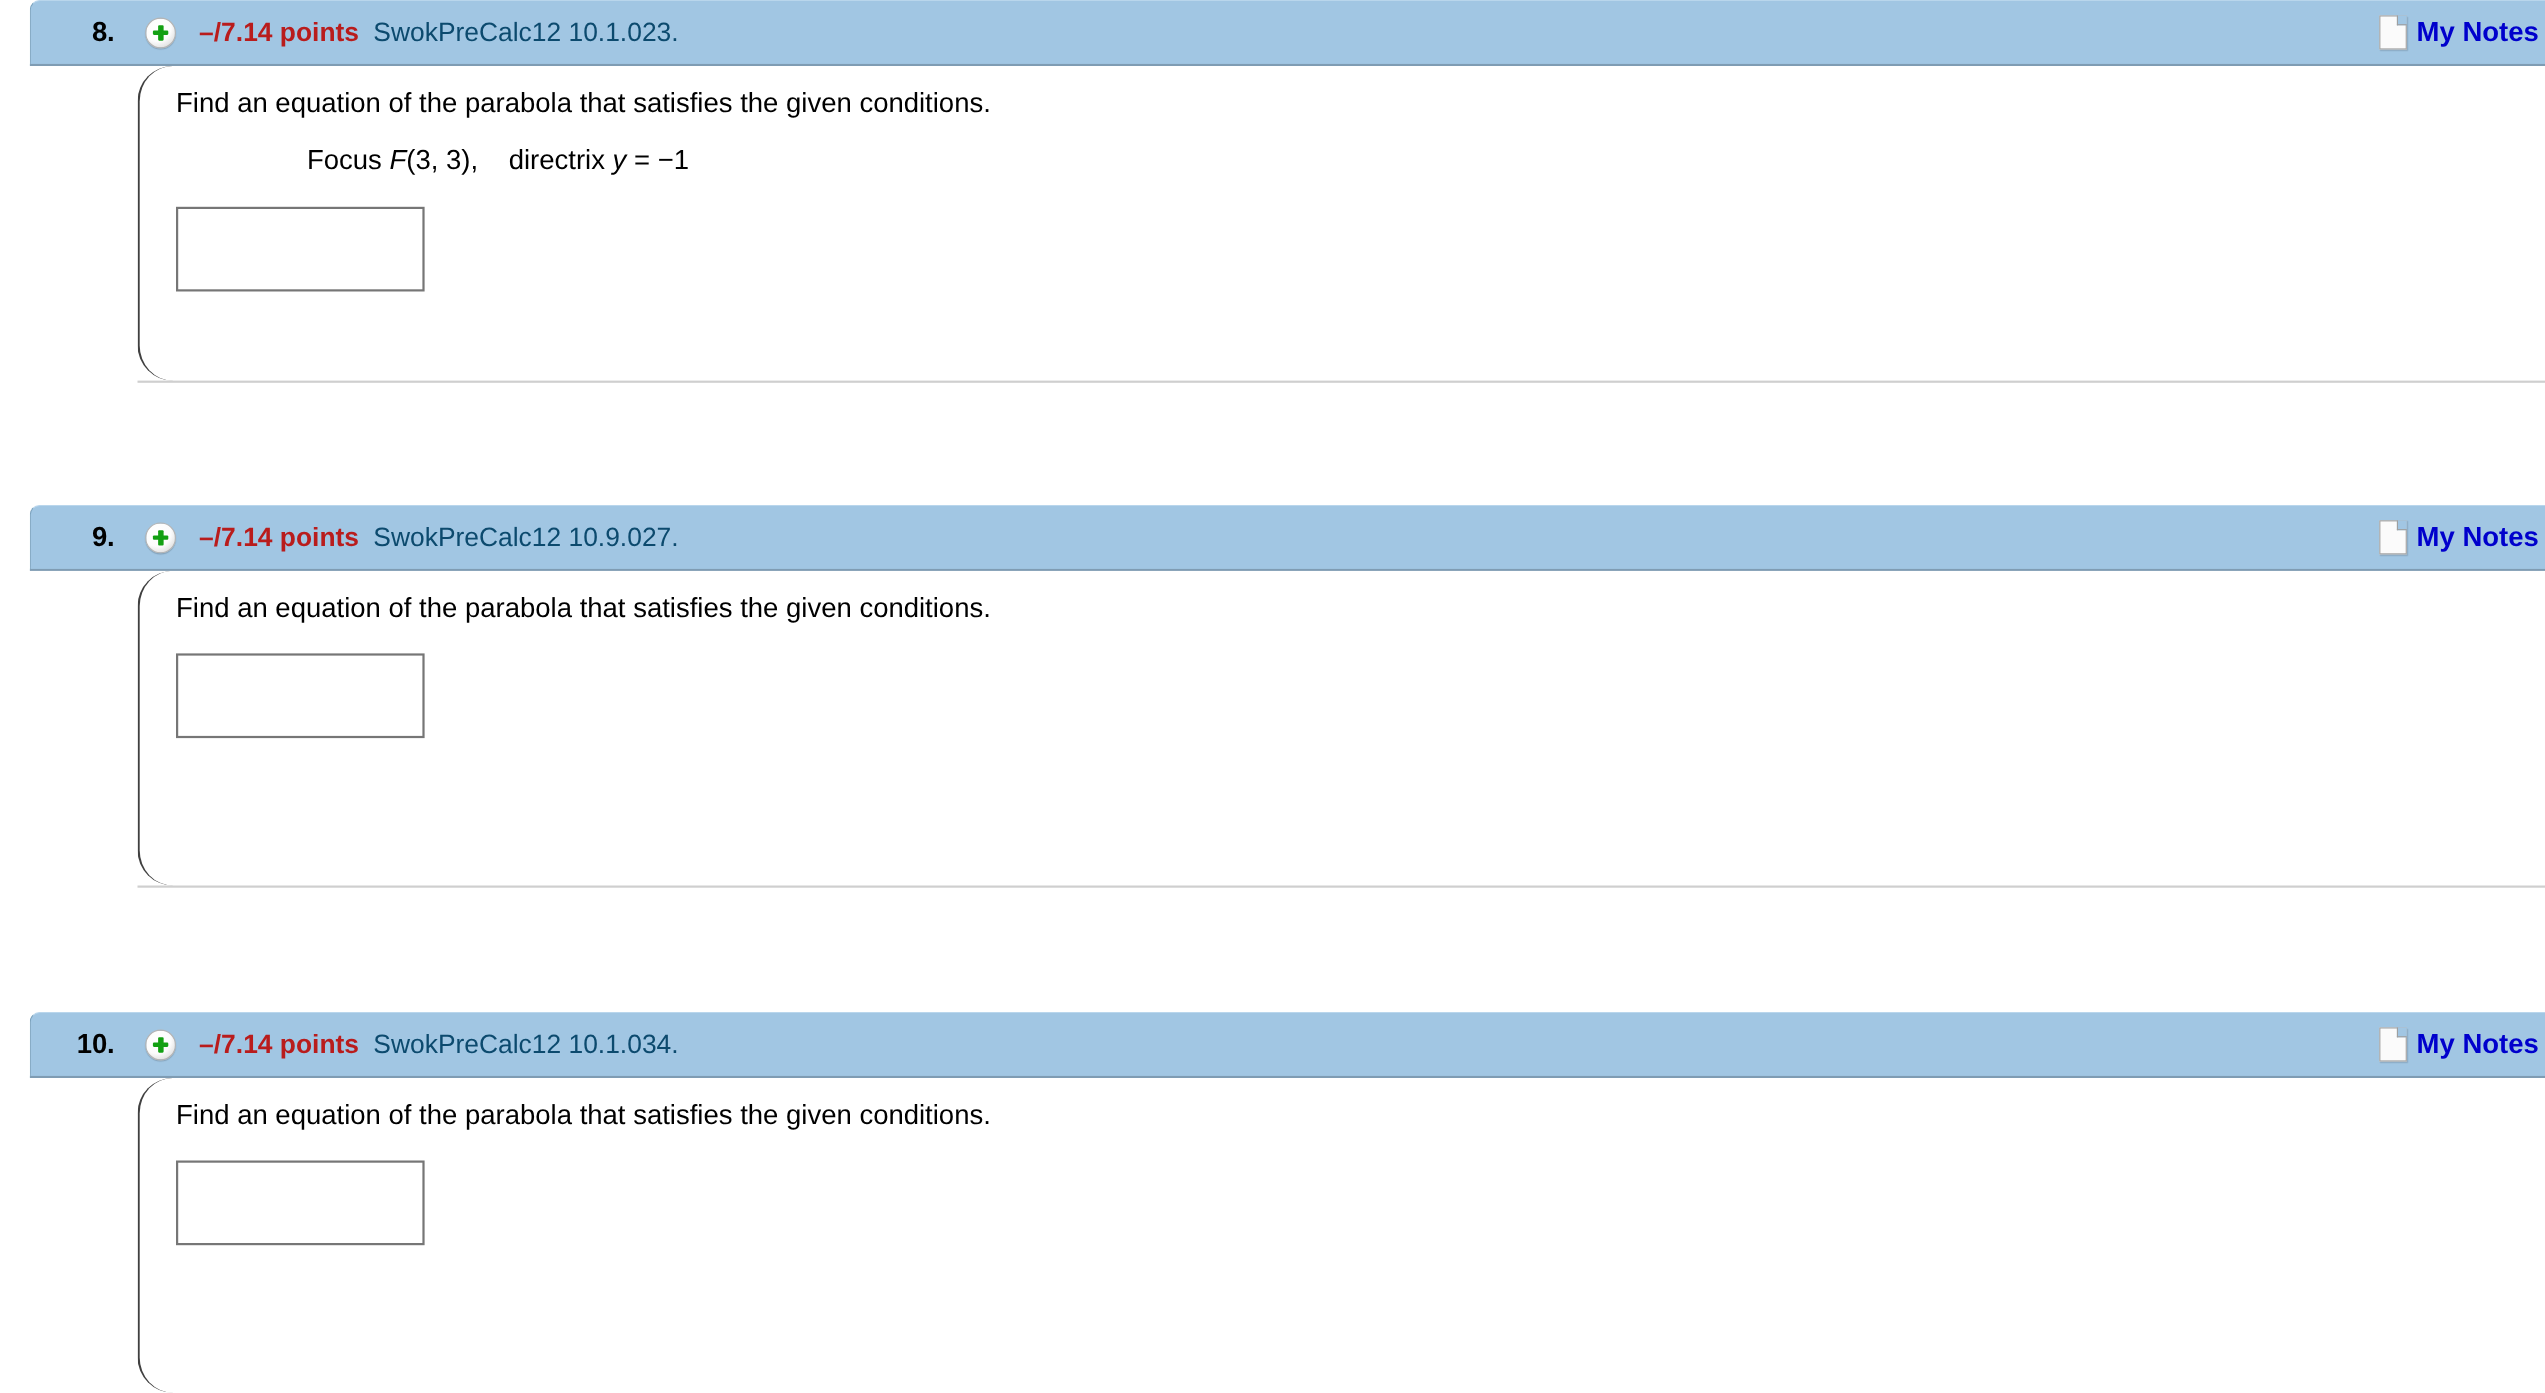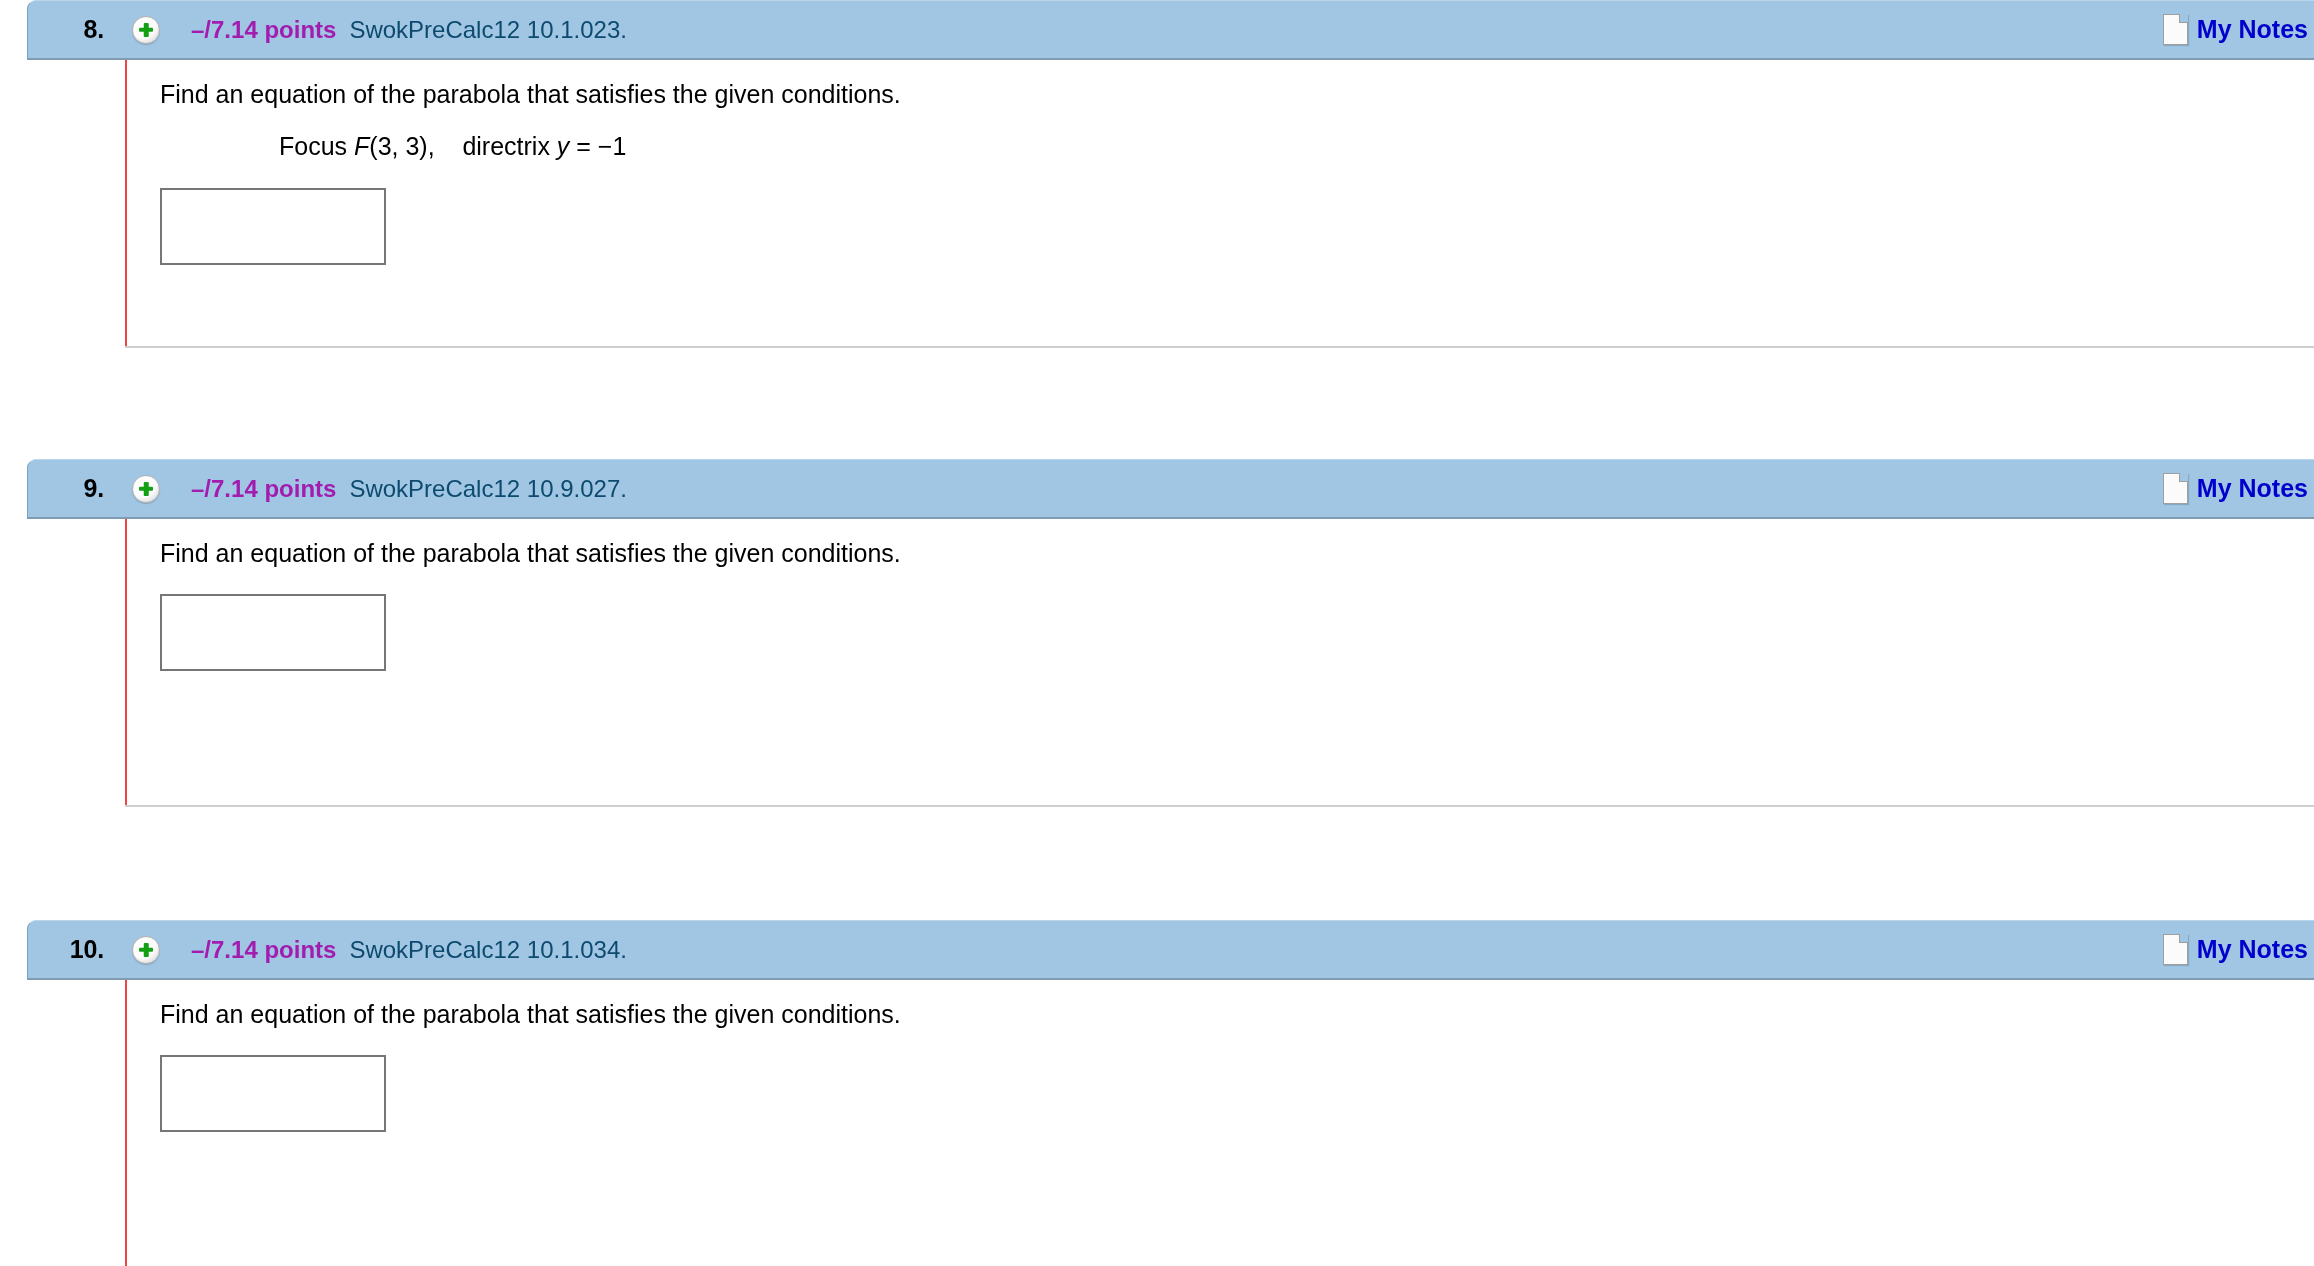--- a/index.html
+++ b/index.html
@@ -82,24 +82,24 @@
   }
   .plus-icon::after {
     top: 50%;
     left: 6px;
     height: 4.5px;
     width: 14px;
     transform: translateY(-50%);
   }
 
   .q-points {
-    color: #a21caf;
+    color: #b91c1c;
     font-weight: bold;
     font-size: 24px;
-    margin-left: 31px;
+    margin-left: 21px;
     white-space: nowrap;
   }
 
   .q-ref {
     color: #0c4a6e;
     font-size: 24px;
     margin-left: 13px;
     white-space: nowrap;
   }
 
@@ -144,23 +144,24 @@
     color: #0000cc;
     font-weight: bold;
     font-size: 25px;
     white-space: nowrap;
   }
 
   
   .q-body {
     position: relative;
     margin-left: 125px;
-    border-left: 2px solid #ef4444;
+    border-left: 2px solid #404040;
     box-sizing: border-box;
     padding-top: 0;
+    border-radius: 32px;
   }
 
   .q-prompt {
     font-size: 25px;
     color: #000000;
     padding-left: 33px;
     padding-top: 21px;
     line-height: 1.05;
   }
 

